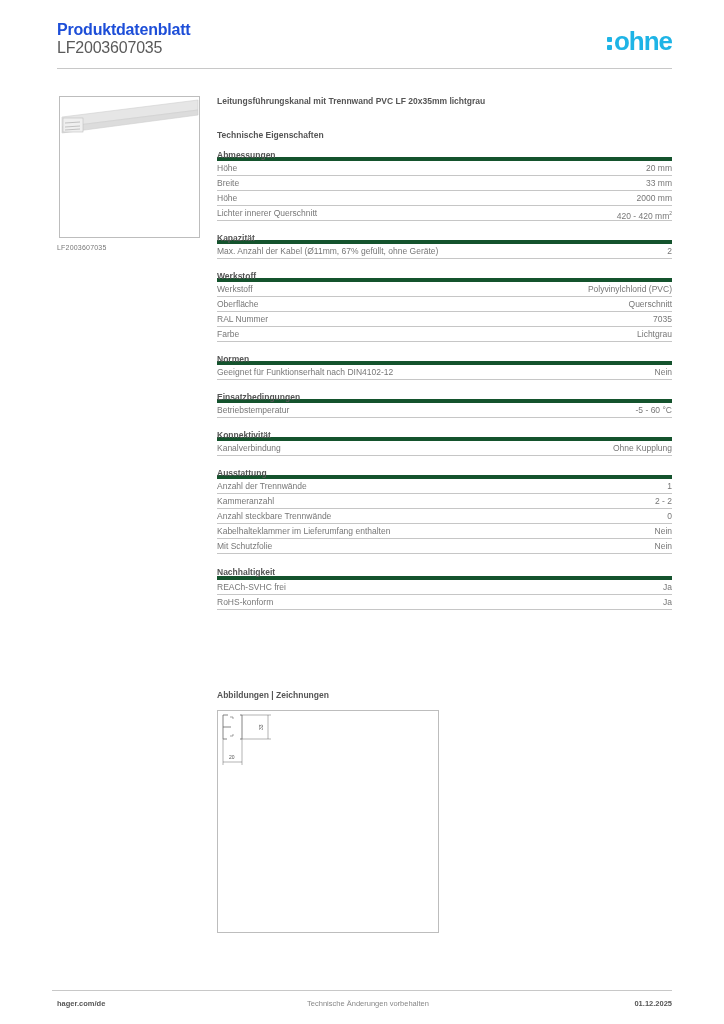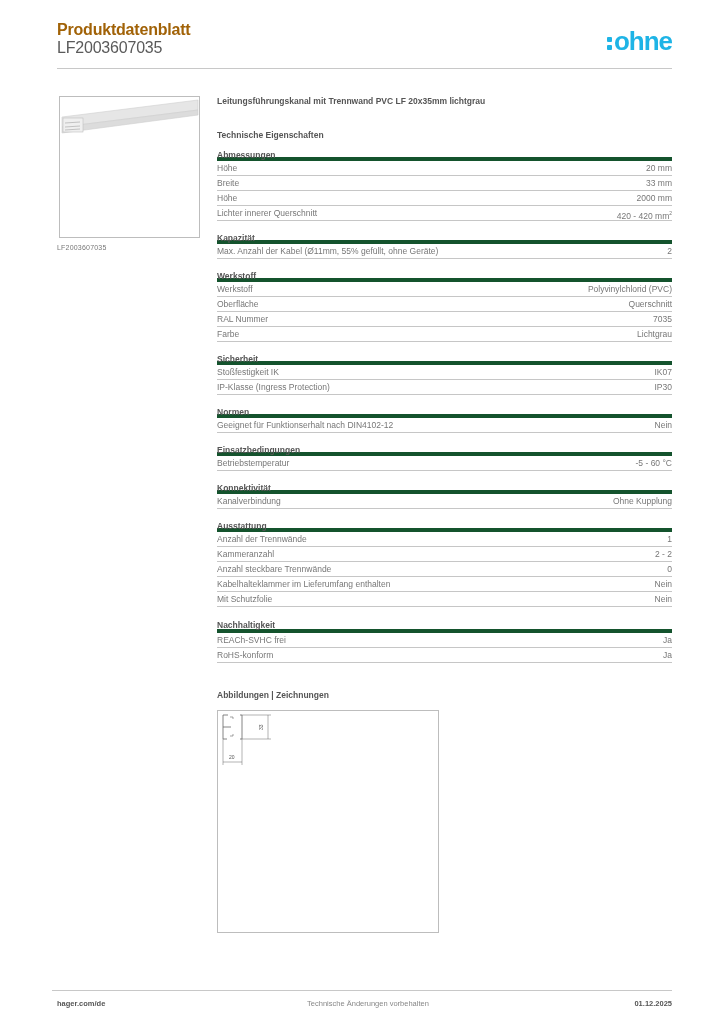--- a/index.html
+++ b/index.html
@@ -1,19 +1,19 @@
 <!DOCTYPE html>
 <html><head>
   <meta charset="utf-8">
   <style>
     * { margin: 0; padding: 0; box-sizing: border-box; }
     html, body { width: 724px; height: 1024px; background: #ffffff; }
     body { position: relative; font-family: "Liberation Sans", sans-serif; color: #555; overflow: hidden; }
 
-    .header-title { position: absolute; left: 57px; top: 21px; font-size: 16px; font-weight: bold; color: #a16207; letter-spacing: -0.2px; }
+    .header-title { position: absolute; left: 57px; top: 21px; font-size: 16px; font-weight: bold; color: #1d4ed8; letter-spacing: -0.2px; }
     .header-sub { position: absolute; left: 57px; top: 39px; font-size: 16px; color: #5a5a5a; letter-spacing: -0.2px; }
     .logo { position: absolute; right: 52px; top: 26px; font-size: 26px; font-weight: bold; color: #1eb4e6; letter-spacing: -1px; }
     .logo .colon { display: inline-block; position: relative; width: 6px; height: 20px; margin-right: 1px; vertical-align: -2px; }
     .logo .colon::before, .logo .colon::after { content: ""; position: absolute; left: 0; width: 5px; height: 5px; background: #1eb4e6; border-radius: 1px; }
     .logo .colon::before { top: 5px; }
     .logo .colon::after { top: 13px; }
     .header-rule { position: absolute; left: 57px; right: 52px; top: 68px; height: 1px; background: #c8c8c8; }
 
     .product-img { position: absolute; left: 59px; top: 96px; width: 141px; height: 142px; border: 1px solid #bdbdbd; background: #fff; }
     .product-img svg { position: absolute; left: 0; top: 0; }
@@ -77,21 +77,21 @@
       </div>
     <div class="row">
         <span>Lichter innerer Querschnitt</span>
         <span class="val"><span>420 - 420 mm</span><sup>2</sup></span>
       </div>
   </div>
 
   <div class="section">
     <div class="section-title">Kapazität</div>
     <div class="row">
-        <span>Max. Anzahl der Kabel (Ø11mm, 55% gefüllt, ohne Geräte)</span>
+        <span>Max. Anzahl der Kabel (Ø11mm, 67% gefüllt, ohne Geräte)</span>
         <span class="val">2</span>
       </div>
   </div>
 
   <div class="section">
     <div class="section-title">Werkstoff</div>
     <div class="row">
         <span>Werkstoff</span>
         <span class="val">Polyvinylchlorid (PVC)</span>
       </div>
@@ -102,31 +102,20 @@
     <div class="row">
         <span>RAL Nummer</span>
         <span class="val">7035</span>
       </div>
     <div class="row">
         <span>Farbe</span>
         <span class="val">Lichtgrau</span>
       </div>
   </div>
 
-  <div class="section">
-    <div class="section-title">Sicherheit</div>
-    <div class="row">
-        <span>Stoßfestigkeit IK</span>
-        <span class="val">IK07</span>
-      </div>
-    <div class="row">
-        <span>IP-Klasse (Ingress Protection)</span>
-        <span class="val">IP30</span>
-      </div>
-  </div>
 
   <div class="section">
     <div class="section-title">Normen</div>
     <div class="row">
         <span>Geeignet für Funktionserhalt nach DIN4102-12</span>
         <span class="val">Nein</span>
       </div>
   </div>
 
   <div class="section">

